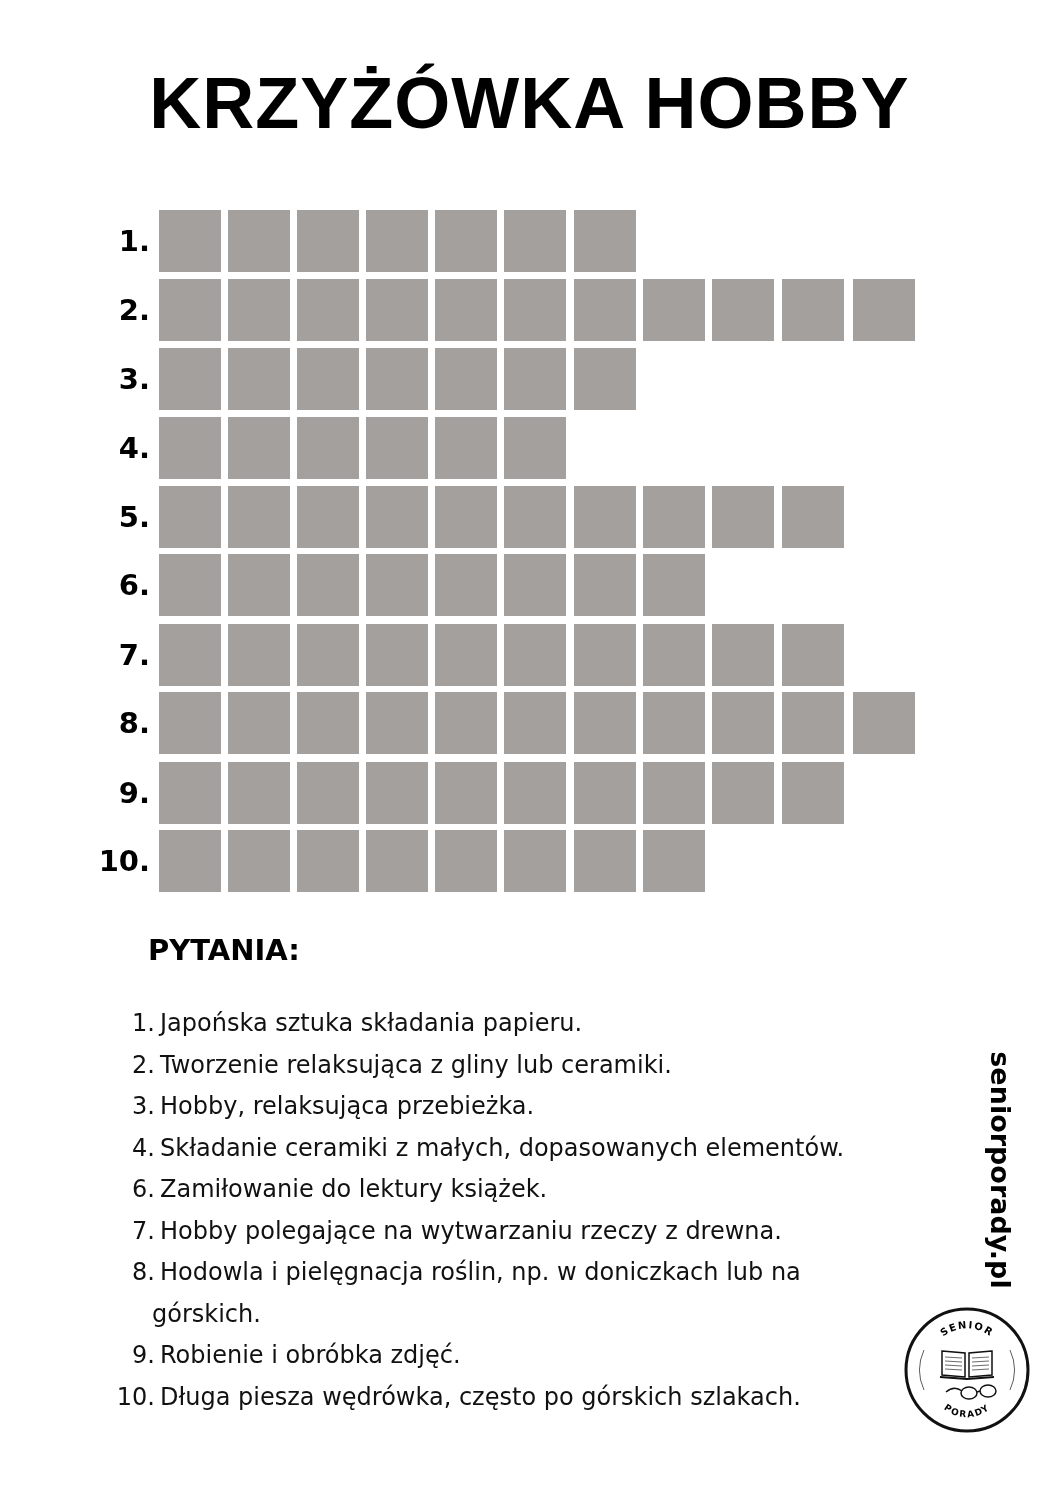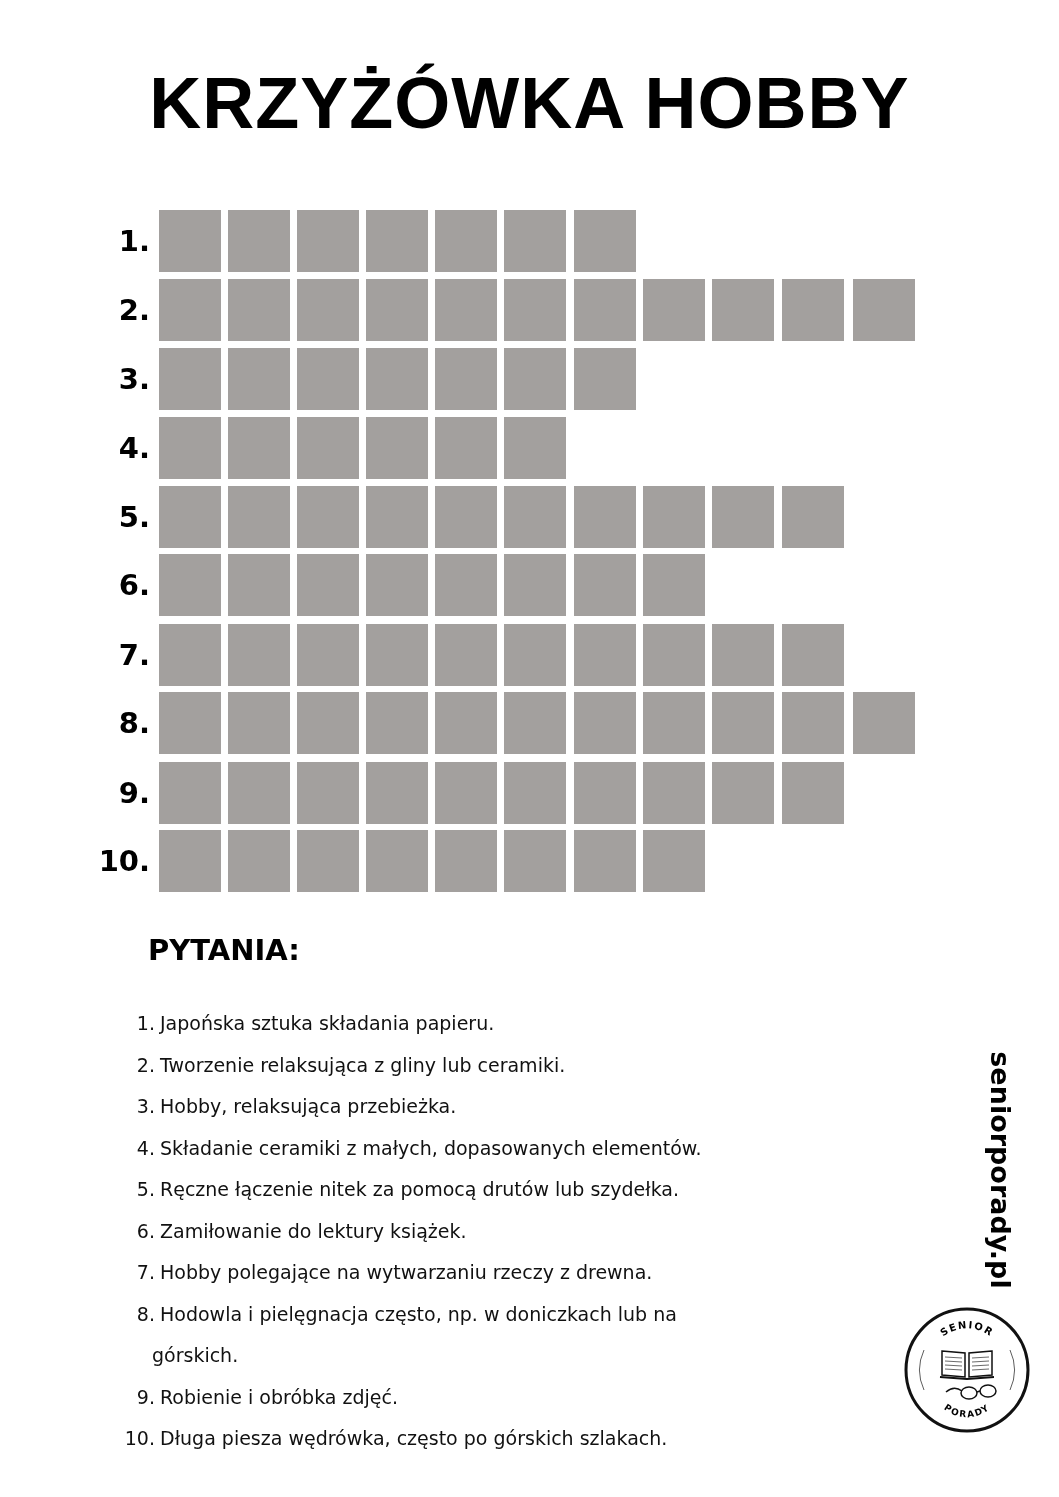--- a/index.html
+++ b/index.html
@@ -5,21 +5,21 @@
     html, body { margin: 0; padding: 0; background: #ffffff; }
     body { width: 1059px; height: 1497px; position: relative; overflow: hidden; font-family: "Liberation Sans", sans-serif; color: #000; }
     .title { position: absolute; left: 0; width: 1059px; top: 58px; text-align: center; font-family: "Liberation Sans", sans-serif; font-weight: bold; font-size: 72px; letter-spacing: 1px; line-height: 90px; }
     .grid { position: absolute; left: 0; top: 0; }
     .row { position: absolute; left: 0; height: 62px; }
     .row-num { position: absolute; width: 150px; text-align: right; font-family: "DejaVu Sans", sans-serif; font-weight: bold; font-size: 29px; line-height: 62px; top: 0; }
     .cell { position: absolute; top: 0; width: 62px; height: 62px; background: #a3a09e; }
     .cell-input { width: 100%; height: 100%; border: 0; background: transparent; padding: 0; margin: 0; text-align: center; font-family: "DejaVu Sans", sans-serif; font-weight: bold; font-size: 34px; text-transform: uppercase; color: #000; outline: none; }
     .questions-title { position: absolute; left: 148px; top: 928px; font-family: "DejaVu Sans", sans-serif; font-weight: bold; font-size: 29px; line-height: 44px; }
     .questions { position: absolute; left: 100px; top: 1003px; width: 880px; margin: 0; padding: 0; list-style: none; }
-    .q { position: relative; font-family: "DejaVu Sans", sans-serif; font-size: 19px; line-height: 41.5px; color: #111; white-space: nowrap; }
+    .q { position: relative; font-family: "DejaVu Sans", sans-serif; font-size: 24px; line-height: 41.5px; color: #111; white-space: nowrap; }
     .q-num { display: inline-block; width: 55px; text-align: right; margin-right: 5px; }
     .q-cont { padding-left: 52px; }
     .site { position: absolute; left: 975px; top: 1050px; width: 50px; height: 240px; }
     .site span { position: absolute; left: 50%; top: 50%; transform: translate(-50%, -50%) rotate(90deg); white-space: nowrap; font-family: "DejaVu Sans", sans-serif; font-weight: bold; font-size: 27px; }
     .logo { position: absolute; left: 902px; top: 1305px; width: 130px; height: 130px; }
   </style>
 </head>
 <body>
 
 <div class="title">KRZYŻÓWKA HOBBY</div>
@@ -145,24 +145,23 @@
     </div>
   </div>
 
 <div class="questions-title">PYTANIA:</div>
 
 <ul class="questions" id="questions">
     <li class="q"><span class="q-num">1.</span><span>Japońska sztuka składania papieru.</span></li>
     <li class="q"><span class="q-num">2.</span><span>Tworzenie relaksująca z gliny lub ceramiki.</span></li>
     <li class="q"><span class="q-num">3.</span><span>Hobby, relaksująca przebieżka.</span></li>
     <li class="q"><span class="q-num">4.</span><span>Składanie ceramiki z małych, dopasowanych  elementów.</span></li>
-    <li class="q"><span class="q-num">5.</span><span>Ręczne łączenie nitek za pomocą drutów lub szydełka.</span></li>
     <li class="q"><span class="q-num">6.</span><span>Zamiłowanie do lektury książek.</span></li>
     <li class="q"><span class="q-num">7.</span><span>Hobby polegające na wytwarzaniu rzeczy z drewna.</span></li>
-    <li class="q"><span class="q-num">8.</span><span>Hodowla i pielęgnacja często, np. w doniczkach lub na</span></li>
+    <li class="q"><span class="q-num">8.</span><span>Hodowla i pielęgnacja roślin, np. w doniczkach lub na</span></li>
     <li class="q q-cont">górskich.</li>
     <li class="q"><span class="q-num">9.</span><span>Robienie i obróbka zdjęć.</span></li>
     <li class="q"><span class="q-num">10.</span><span>Długa piesza wędrówka, często po górskich szlakach.</span></li>
   </ul>
 
 <div class="site">
   <span>seniorporady.pl</span>
 </div>
 
 <div class="logo">

